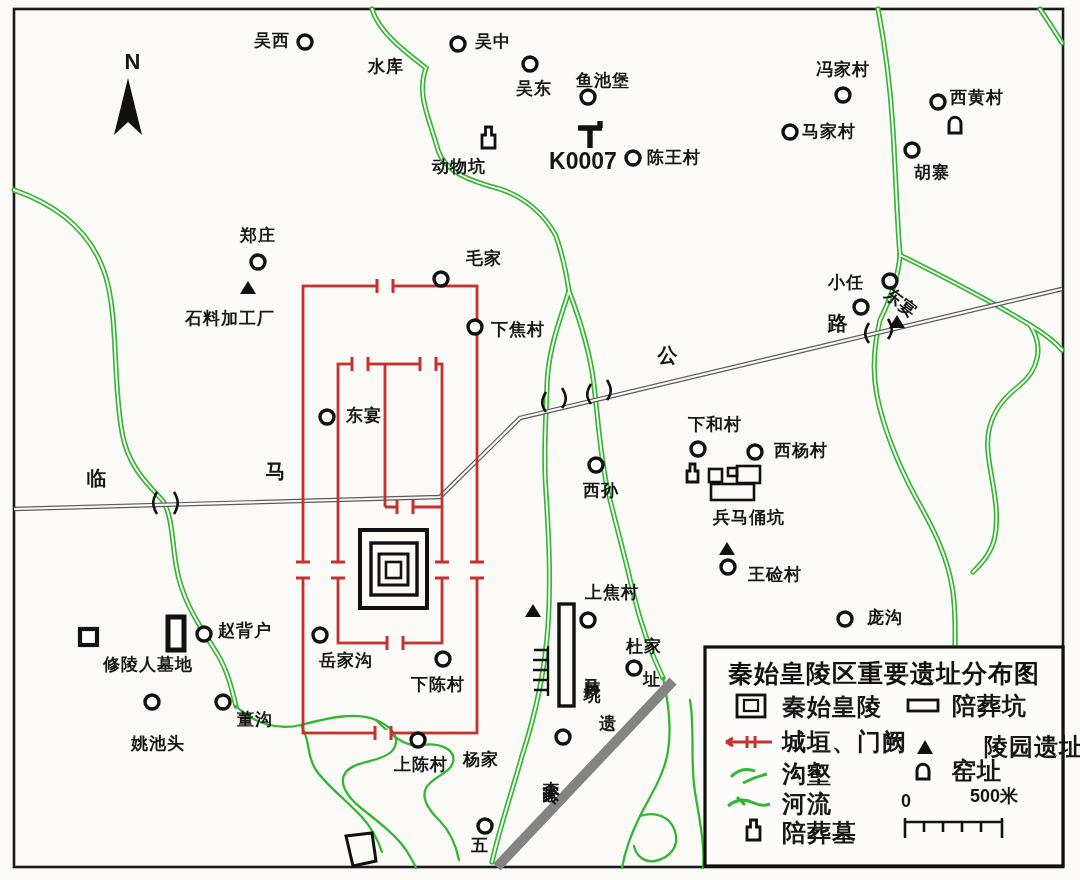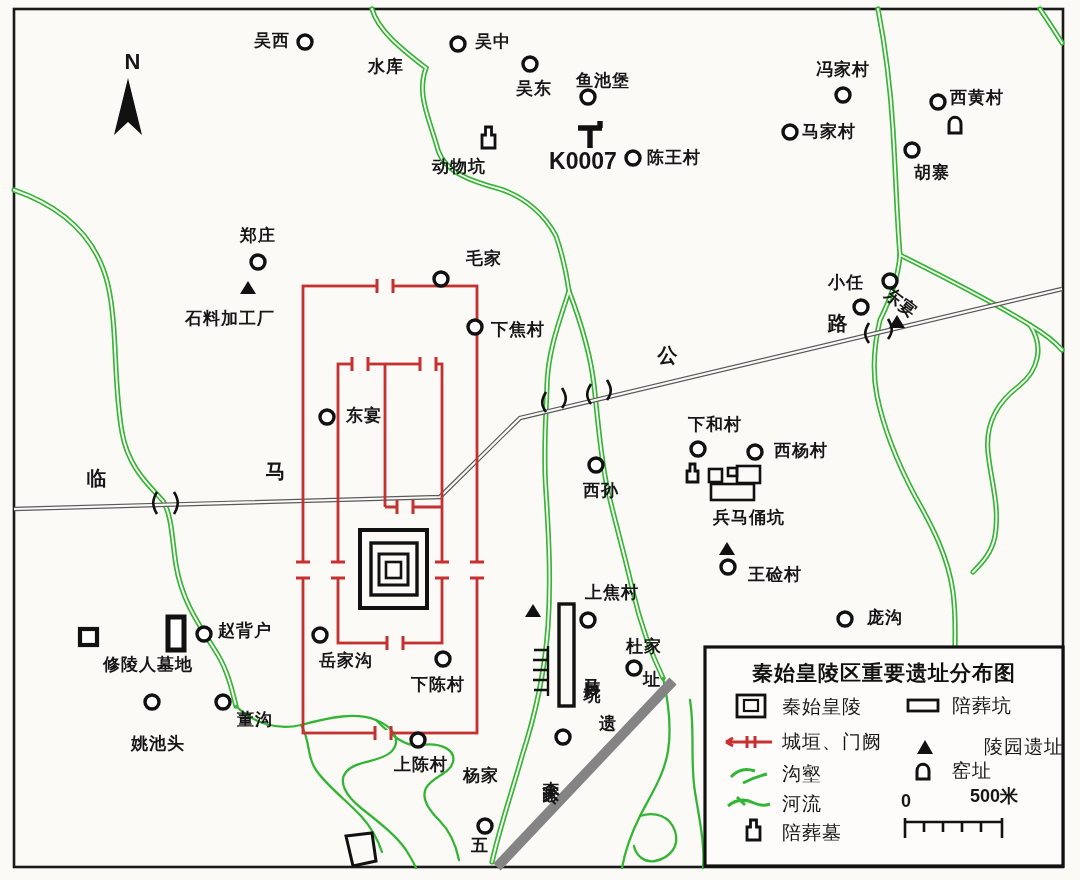--- a/index.html
+++ b/index.html
@@ -5,24 +5,24 @@
   html,body{margin:0;padding:0;background:#fff;}
   .map{position:relative;width:1080px;height:880px;background:#fbfaf7;overflow:hidden;
        font-family:"Liberation Sans",sans-serif;}
   .map svg{position:absolute;left:0;top:0;}
   .lbl{position:absolute;transform:translate(-50%,-50%);font-weight:700;color:#161616;
        font-size:17px;line-height:1;white-space:nowrap;letter-spacing:1px;}
   .lbl.v{writing-mode:vertical-rl;letter-spacing:3px;transform:translate(-50%,-50%);}
   .lbl.big{font-size:20px;}
   .lbl.rot{transform:translate(-50%,-50%) rotate(38deg);}
   .lbl.latin{letter-spacing:0;}
-  .lg{position:absolute;transform:translate(0,-50%);font-weight:400;color:#161616;
-      font-size:19px;white-space:nowrap;letter-spacing:1px;}
+  .lg{position:absolute;transform:translate(0,-50%);font-weight:700;color:#161616;
+      font-size:24px;white-space:nowrap;letter-spacing:1px;}
   .lg-title{position:absolute;transform:translate(-50%,-50%);font-weight:700;color:#111;
-      font-size:21px;white-space:nowrap;letter-spacing:1px;}
+      font-size:25px;white-space:nowrap;letter-spacing:1px;}
   .scale-num{position:absolute;transform:translate(-50%,-50%);font-weight:700;color:#161616;
       font-size:18px;white-space:nowrap;}
 </style>
 </head>
 <body>
 
 <div class="map">
 
 <svg width="1080" height="880" viewBox="0 0 1080 880">
 
@@ -241,21 +241,21 @@
 <div class="lbl" style="left:158px;top:723px;margin-top:20px;">姚池头</div>
 <div class="lbl" style="left:255px;top:719px;">董沟</div>
 <div class="lbl" style="left:438px;top:684px;">下陈村</div>
 <div class="lbl" style="left:421px;top:764px;">上陈村</div>
 <div class="lbl" style="left:612px;top:592px;">上焦村</div>
 <div class="lbl v" style="left:592px;top:670px;">马厩坑</div>
 <div class="lbl" style="left:644px;top:646px;">杜家</div>
 <div class="lbl" style="left:652px;top:679px;">址</div>
 <div class="lbl" style="left:608px;top:723px;">遗</div>
 <div class="lbl v" style="left:551px;top:772px;">李家岭</div>
-<div class="lbl" style="left:481px;top:775px;">杨家</div>
+<div class="lbl" style="left:481px;top:759px;">杨家</div>
 <div class="lbl" style="left:480px;top:845px;">五</div>
 
 <div class="lg-title" style="left:884px;top:673px;">秦始皇陵区重要遗址分布图</div>
 <div class="lg" style="left:782px;top:707px;">秦始皇陵</div>
 <div class="lg" style="left:952px;top:706px;">陪葬坑</div>
 <div class="lg" style="left:782px;top:742px;">城垣、门阙</div>
 <div class="lg" style="left:952px;top:747px;padding-left:32px;">陵园遗址</div>
 <div class="lg" style="left:782px;top:774px;">沟壑</div>
 <div class="lg" style="left:952px;top:771px;">窑址</div>
 <div class="lg" style="left:782px;top:804px;">河流</div>

